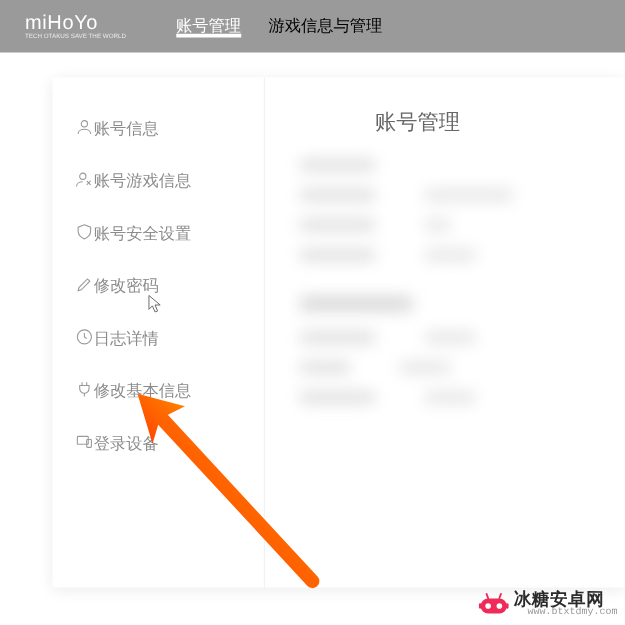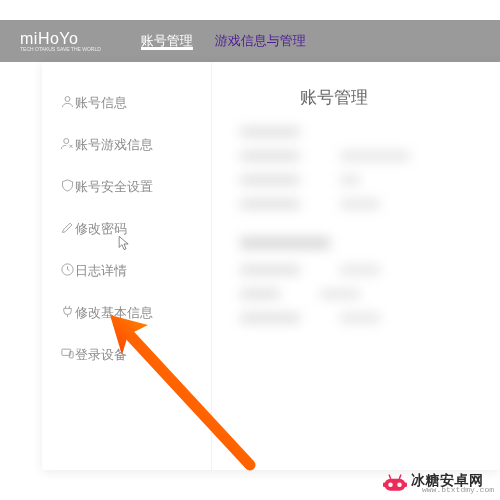--- a/index.html
+++ b/index.html
@@ -1,23 +1,23 @@
 <!DOCTYPE html>
 <html><head>
 <meta charset="utf-8">
 <style>
 * { margin: 0; padding: 0; box-sizing: border-box; }
 body { font-family: "Microsoft YaHei", "PingFang SC", sans-serif; background: #fff; width: 500px; height: 500px; position: relative; overflow: hidden; }
 
-.header { background: #9a9a9a; height: 42px; display: flex; align-items: center; padding: 12px 20px; color: #fff; margin-top: 20px; }
+.header { background: #9a9a9a; height: 42px; display: flex; align-items: center; padding: 12px 20px; color: #fff; }
 .logo { font-size: 16px; letter-spale: 0.5px; margin-right: 40px; display: flex; flex-direction: column; align-items: flex-start; }
 .logo-main { font-weight: 400; letter-spacing: 0.5px; }
 .logo-sub { font-size: 5px; opacity: 0.8; margin-top: -2px; }
 .nav { display: flex; gap: 22px; align-items: center; height: 100%; }
-.nav-item { font-size: 13px; color: #4c1d95; height: 100%; display: flex; align-items: center; border-bottom: 3px solid transparent; padding-top: 3px; cursor: pointer; }
+.nav-item { font-size: 13px; color: #000000; height: 100%; display: flex; align-items: center; border-bottom: 3px solid transparent; padding-top: 3px; cursor: pointer; }
 .nav-item.active { color: #fff; border-bottom-color: #fff; }
 
 .main { display: flex; position: absolute; left: 42px; top: 62px; right: 0; bottom: 30px; background: #fff; box-shadow: 0 2px 12px rgba(0,0,0,0.08); border-radius: 2px; }
 .sidebar { width: 170px; padding: 20px 0; border-right: 1px solid #f2f2f2; }
 .side-item { display: flex; align-items: flex-start; padding: 12px 18px; font-size: 13px; color: #8c8c8c; cursor: pointer; gap: 0; }
 .side-icon { width: 15px; height: 15px; display: flex; align-items: center; justify-content: center; }
 .side-icon svg { width: 15px; height: 15px; stroke: #9a9a9a; fill: none; stroke-width: 1.4; }
 
 .content { flex: 1; padding: 24px 28px; }
 .content-title { font-size: 17px; color: #666; margin-bottom: 18px; margin-left: 60px; }

